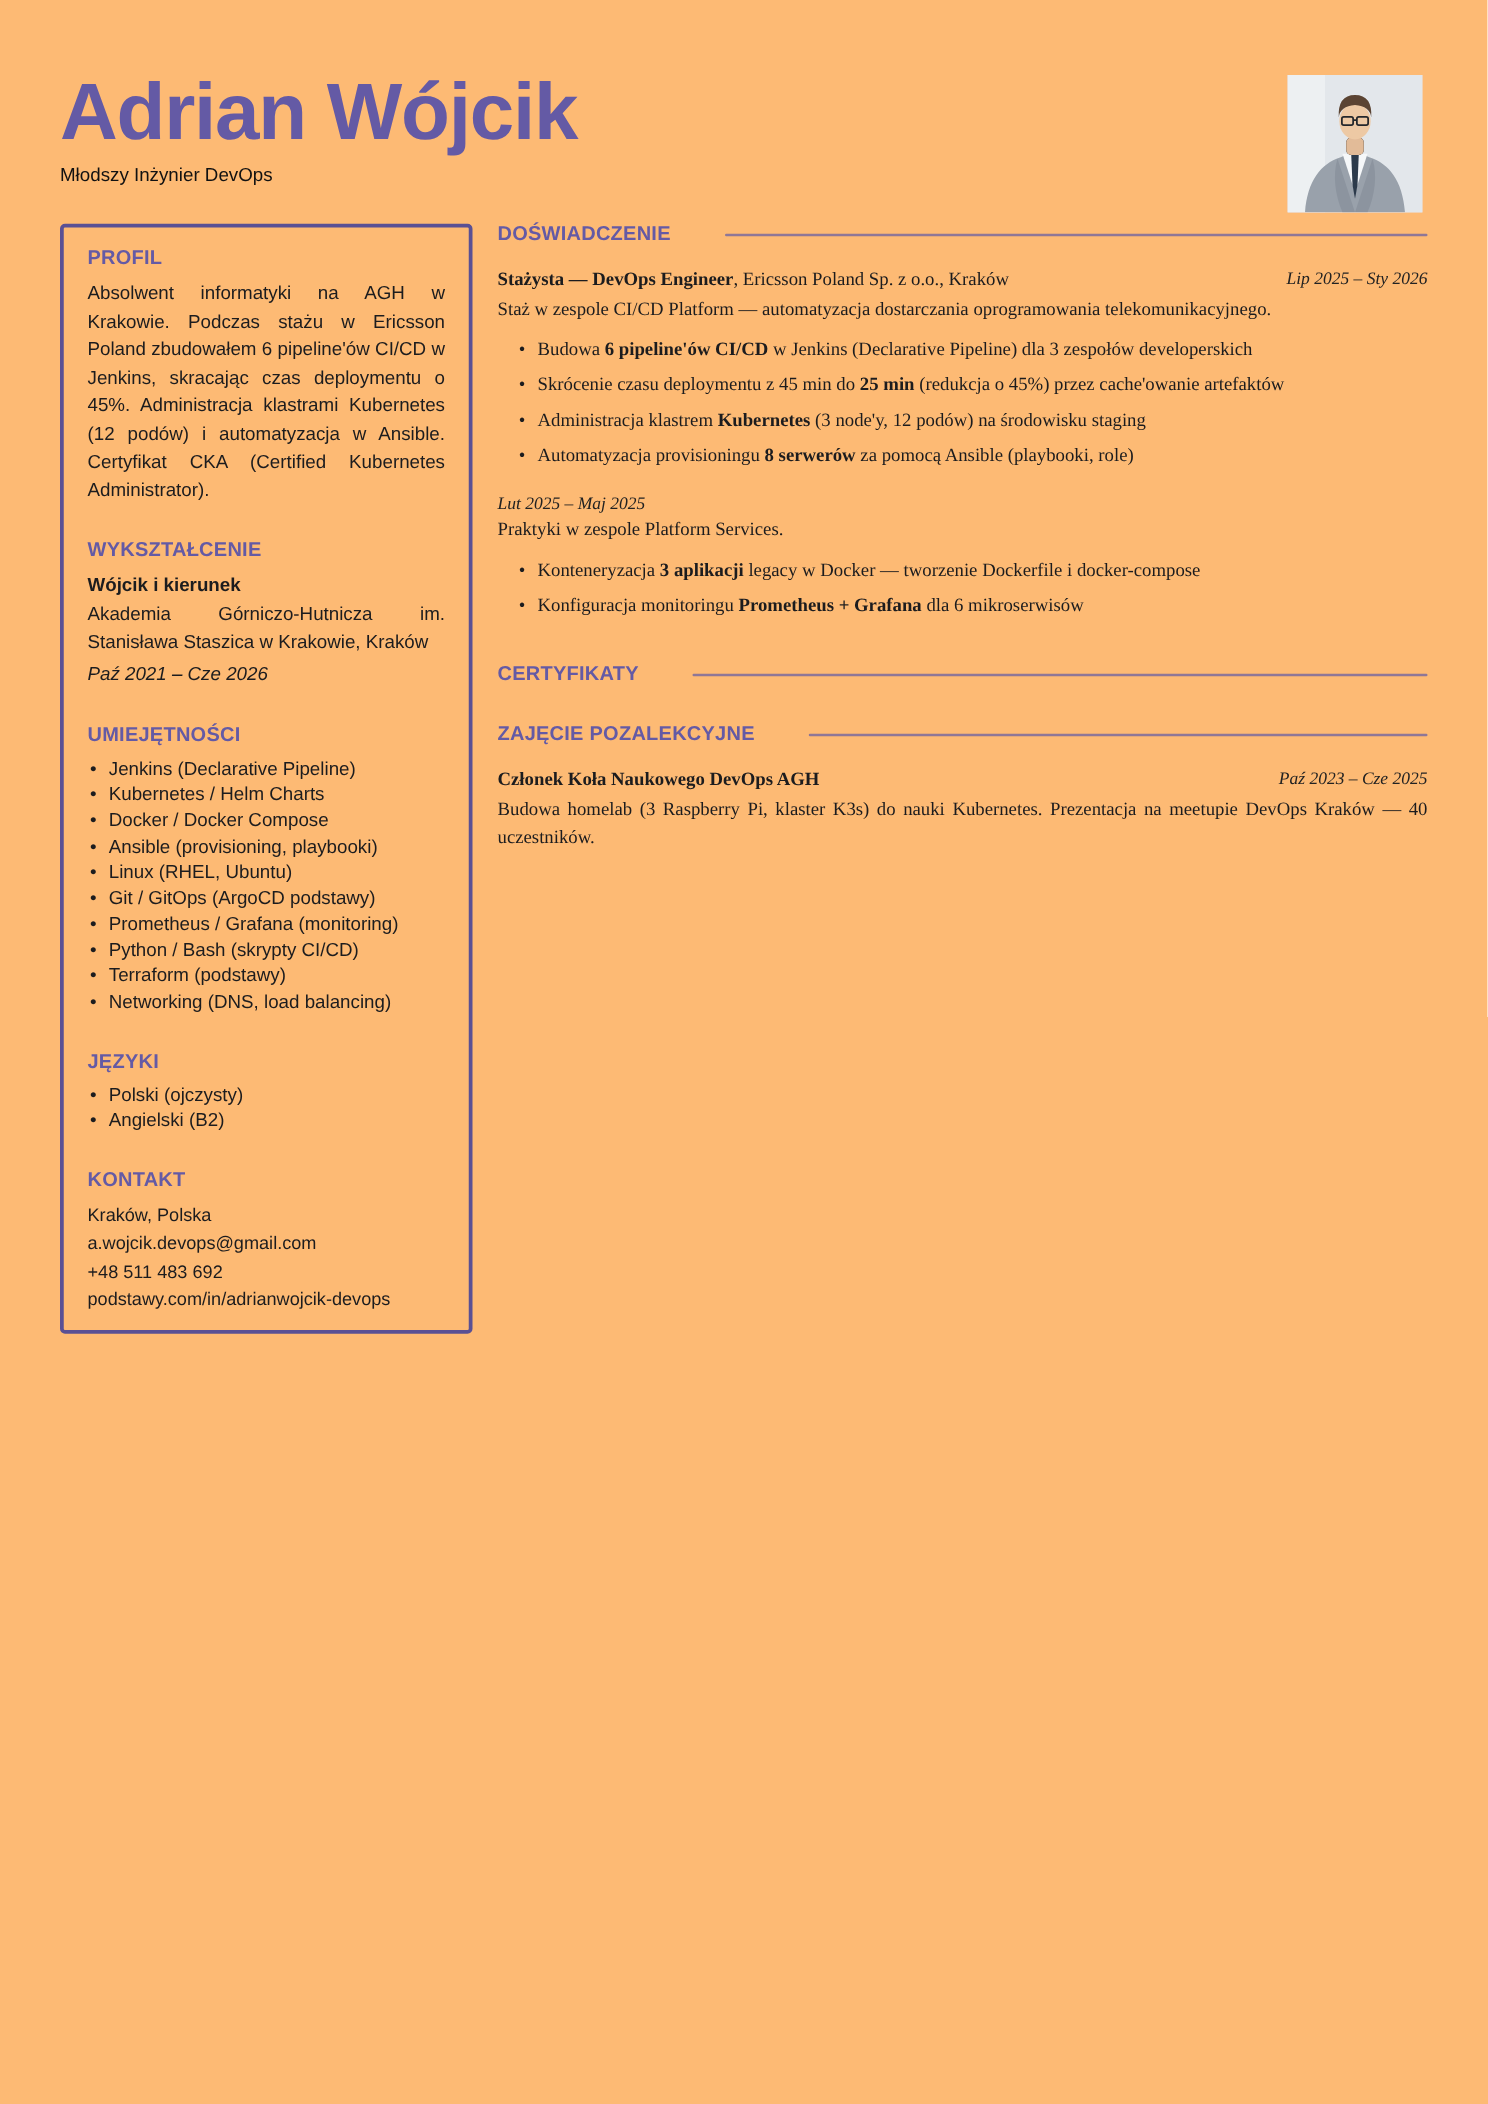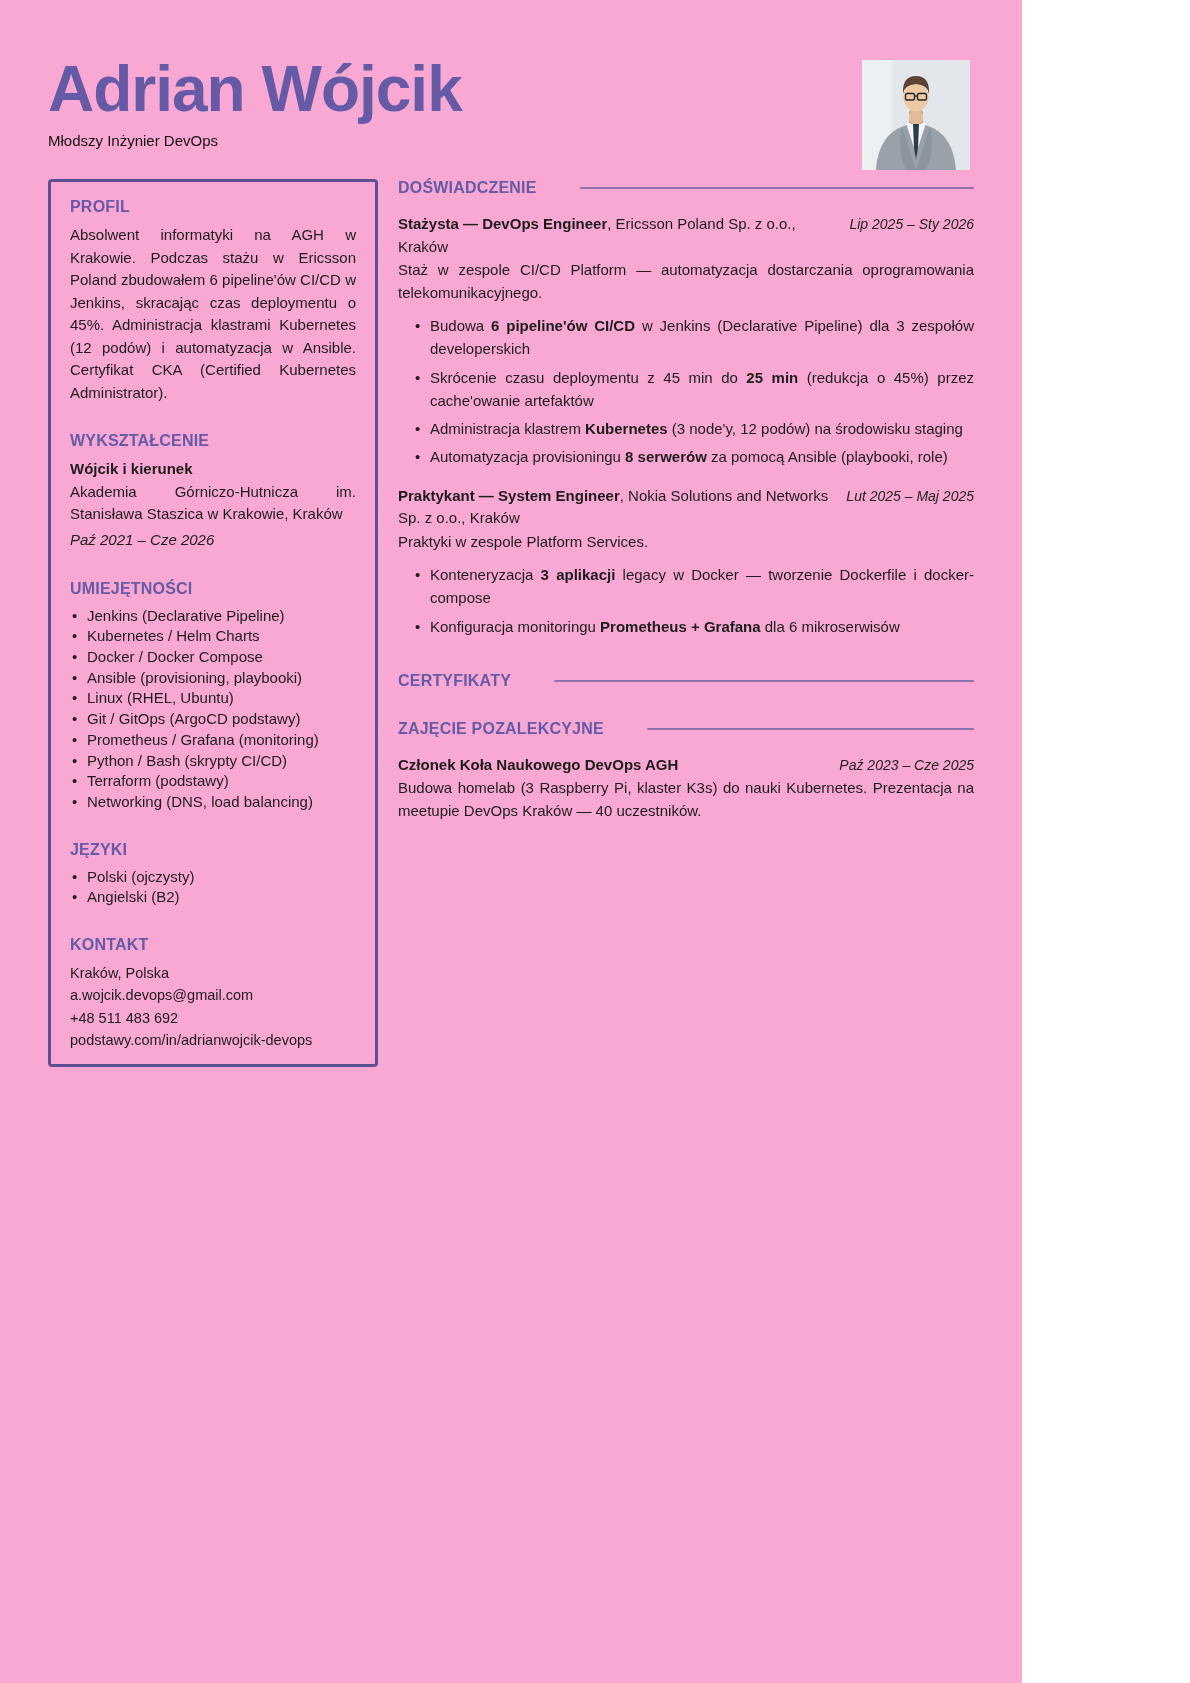--- a/index.html
+++ b/index.html
@@ -10,21 +10,21 @@
     --photo-bg:#E3E7EB;
   }
   *{margin:0;padding:0;box-sizing:border-box;}
   html,body{background:#fff;}
   body{
     width:1190px;height:1683px;position:relative;
     font-family:"Liberation Sans","DejaVu Sans",sans-serif;
     color:var(--text);
     font-size:15px;
   }
-  .page{width:1022px;height:1683px;position:relative;overflow:hidden;background:#f9a8d4;}
+  .page{width:1190px;height:1683px;position:relative;overflow:hidden;background:#fdba74;}
 
   
   .header{padding:56px 50px 0 48px;position:relative;}
   .name{
     font-size:64px;font-weight:800;letter-spacing:-1px;
     color:var(--accent);line-height:1.05;
   }
   .subtitle{margin-top:9px;font-size:15px;color:#111;}
   .photo{
     position:absolute;top:60px;right:52px;width:108px;height:110px;
@@ -64,21 +64,21 @@
   .main{flex:1;min-width:0;}
   .sec-head{display:flex;align-items:center;margin-bottom:14px;gap:15px;}
   .sec-title{
     color:var(--accent);font-size:16px;font-weight:700;letter-spacing:.2px;
     white-space:nowrap;
   }
   .sec-rule{flex:1;height:2px;background:var(--rule);opacity:.75;margin-left:28px;border-radius:1px;}
   .section{margin-bottom:34px;}
   .section.tight{margin-bottom:30px;}
 
-  .entry{margin-top:16px;}
+  .entry{margin-top:16px;font-family:Liberation Serif, serif;}
   .entry:first-of-type{margin-top:0;}
   .entry-head{display:flex;align-items:flex-start;}
   .entry-titleline{flex:1;line-height:1.5;padding-right:18px;}
   .entry-title{font-weight:700;}
   .entry-dates{
     font-style:italic;font-size:14px;white-space:nowrap;padding-top:3px;color:#222;
   }
   .entry-summary{line-height:1.5;text-align:justify;margin-top:1px;}
   ul.bullets{list-style:none;margin:10px 0 0 16px;}
   ul.bullets li{
@@ -198,21 +198,20 @@
           <ul class="bullets">
               <li><span>Budowa </span><b>6 pipeline'ów CI/CD</b><span> w Jenkins (Declarative Pipeline) dla 3 zespołów developerskich</span></li>
               <li><span>Skrócenie czasu deploymentu z 45 min do </span><b>25 min</b><span> (redukcja o 45%) przez cache'owanie artefaktów</span></li>
               <li><span>Administracja klastrem </span><b>Kubernetes</b><span> (3 node'y, 12 podów) na środowisku staging</span></li>
               <li><span>Automatyzacja provisioningu </span><b>8 serwerów</b><span> za pomocą Ansible (playbooki, role)</span></li>
             </ul>
         </div>
 
         <div class="entry">
           <div class="entry-head">
-            <div class="entry-titleline"><span class="entry-title">Praktykant — System Engineer</span><span>, Nokia Solutions and Networks Sp. z o.o., Kraków</span></div>
             <div class="entry-dates">Lut 2025 – Maj 2025</div>
           </div>
           <div class="entry-summary">Praktyki w zespole Platform Services.</div>
           <ul class="bullets">
               <li><span>Konteneryzacja </span><b>3 aplikacji</b><span> legacy w Docker — tworzenie Dockerfile i docker-compose</span></li>
               <li><span>Konfiguracja monitoringu </span><b>Prometheus + Grafana</b><span> dla 6 mikroserwisów</span></li>
             </ul>
         </div>
       </div>
 

